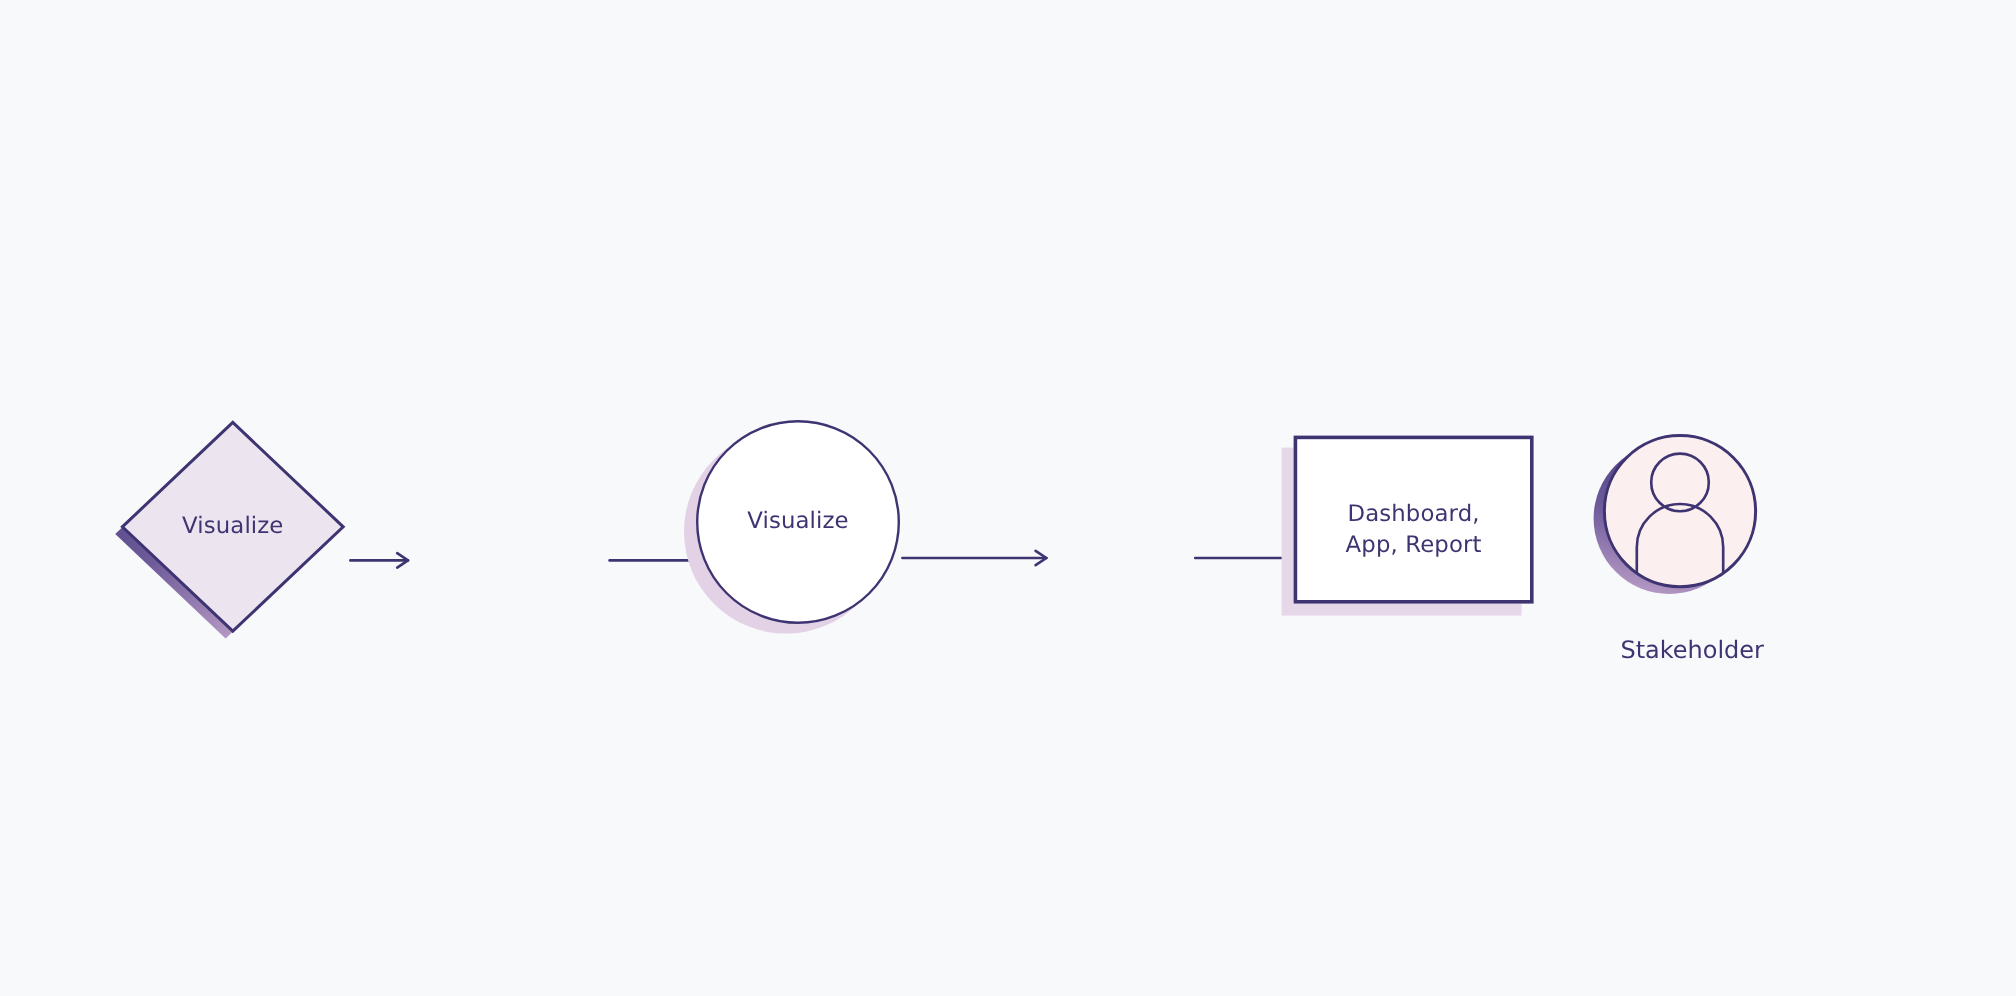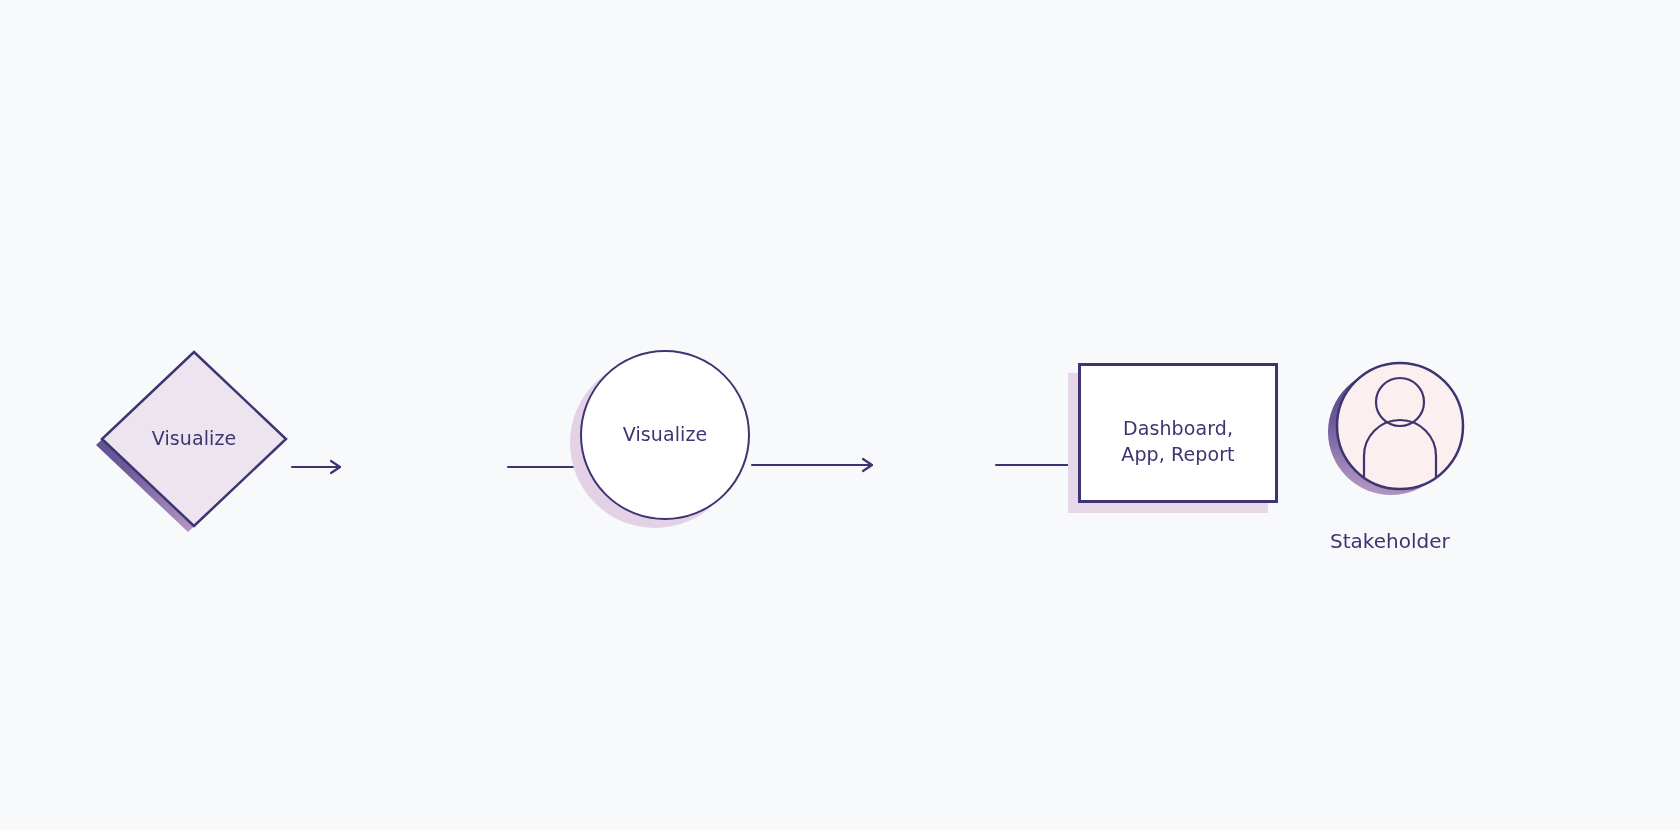--- a/index.html
+++ b/index.html
@@ -137,21 +137,21 @@
     top: 355px;
     width: 140px;
     height: 140px;
   }
   .actor-svg { position: absolute; left: -14px; top: -6px; }
   .actor-label {
     position: absolute;
     left: 1330px;
     top: 529px;
     width: 140px;
-    text-align: left;
+    text-align: right;
     color: #3f3472;
     font-size: 20px;
     font-weight: 500;
   }
 
   .arrow-layer {
     position: absolute;
     left: 0; top: 0;
     width: 1680px; height: 830px;
     pointer-events: none;

